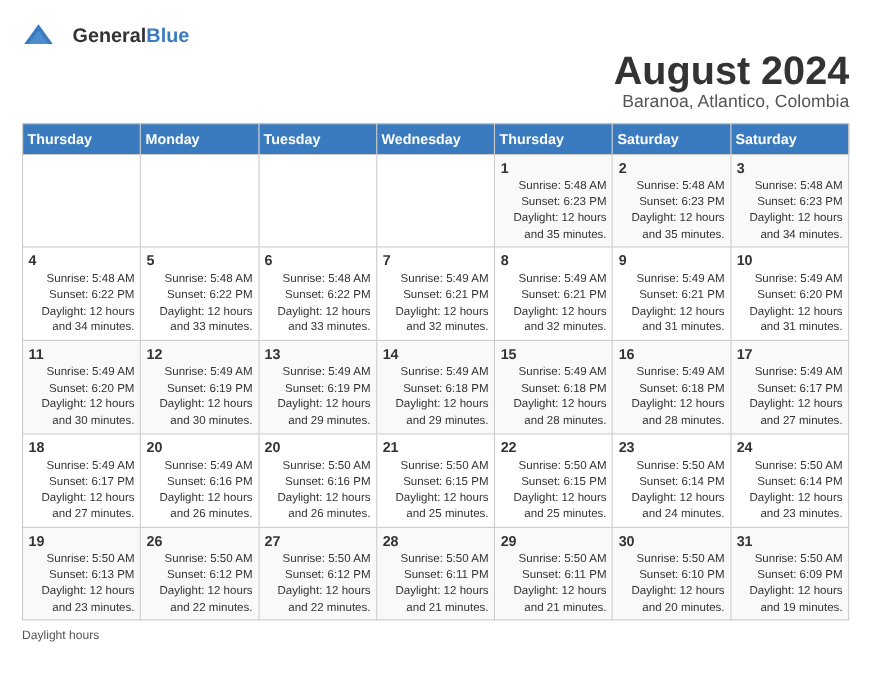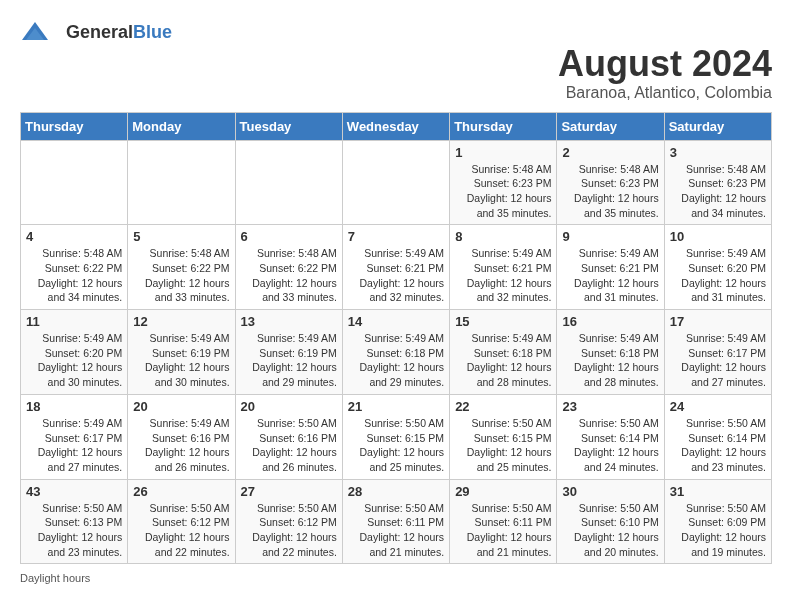--- a/index.html
+++ b/index.html
@@ -280,21 +280,21 @@
         </td>
         <td>
           <span class="cell-date">24</span>
           <div class="cell-info" style="white-space: pre-line;">Sunrise: 5:50 AM
 Sunset: 6:14 PM
 Daylight: 12 hours and 23 minutes.</div>
         </td>
       </tr>
       <tr>
         <td>
-          <span class="cell-date">43</span>
+          <span class="cell-date">19</span>
           <div class="cell-info" style="white-space: pre-line;">Sunrise: 5:50 AM
 Sunset: 6:13 PM
 Daylight: 12 hours and 23 minutes.</div>
         </td>
         <td>
           <span class="cell-date">26</span>
           <div class="cell-info" style="white-space: pre-line;">Sunrise: 5:50 AM
 Sunset: 6:12 PM
 Daylight: 12 hours and 22 minutes.</div>
         </td>

